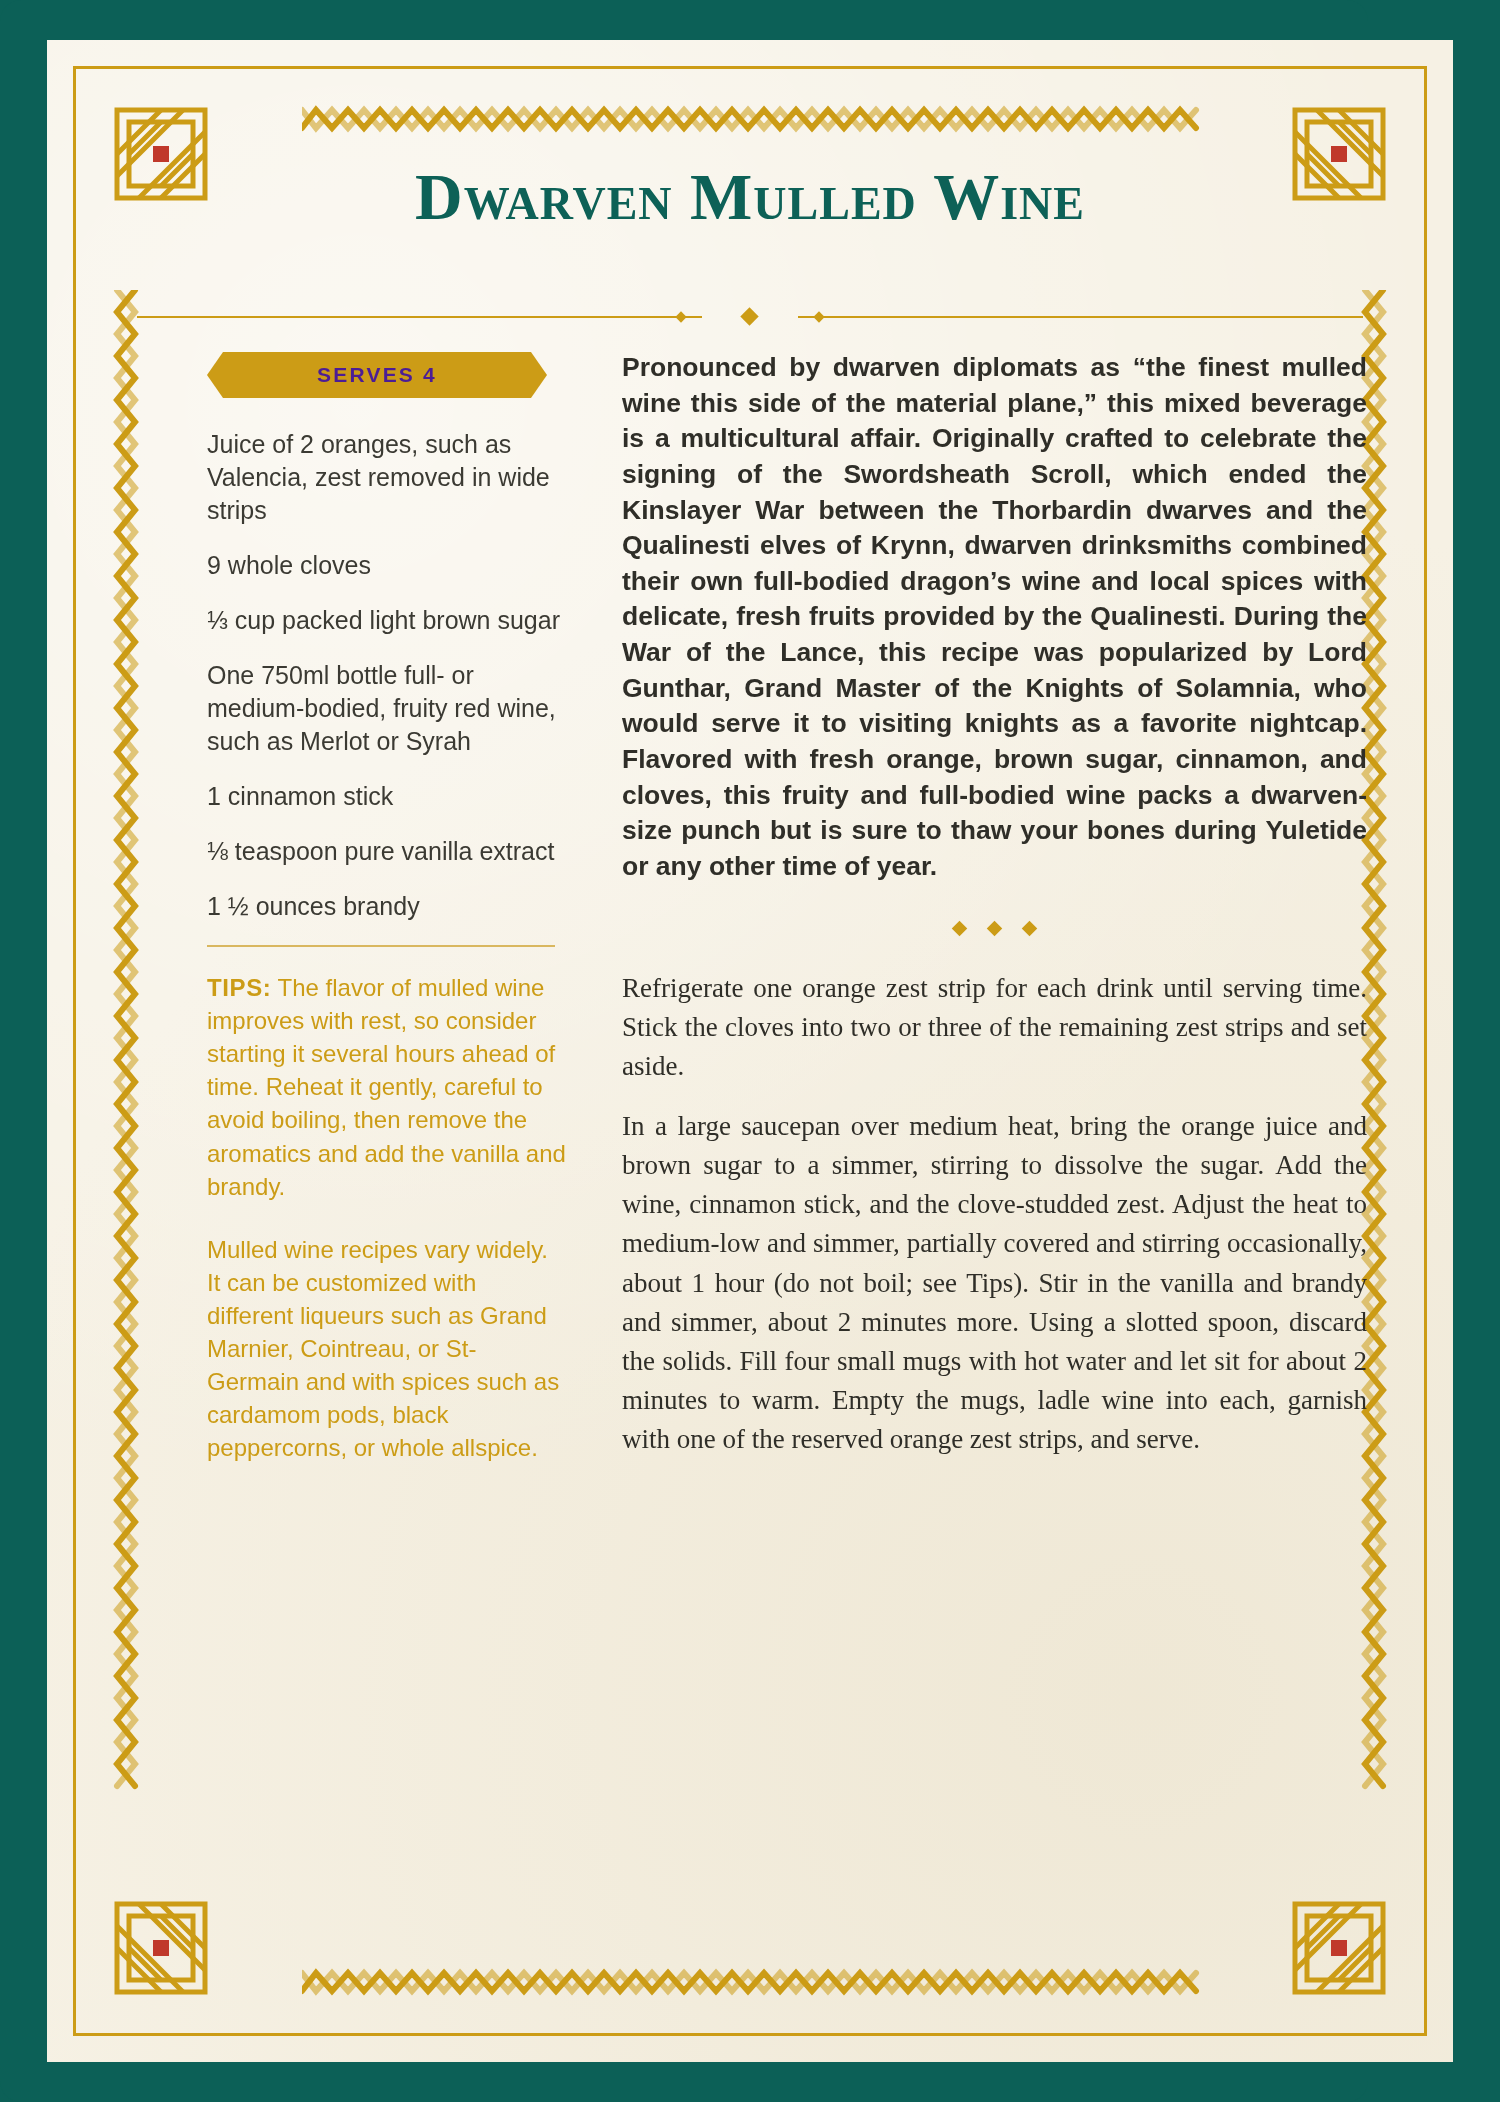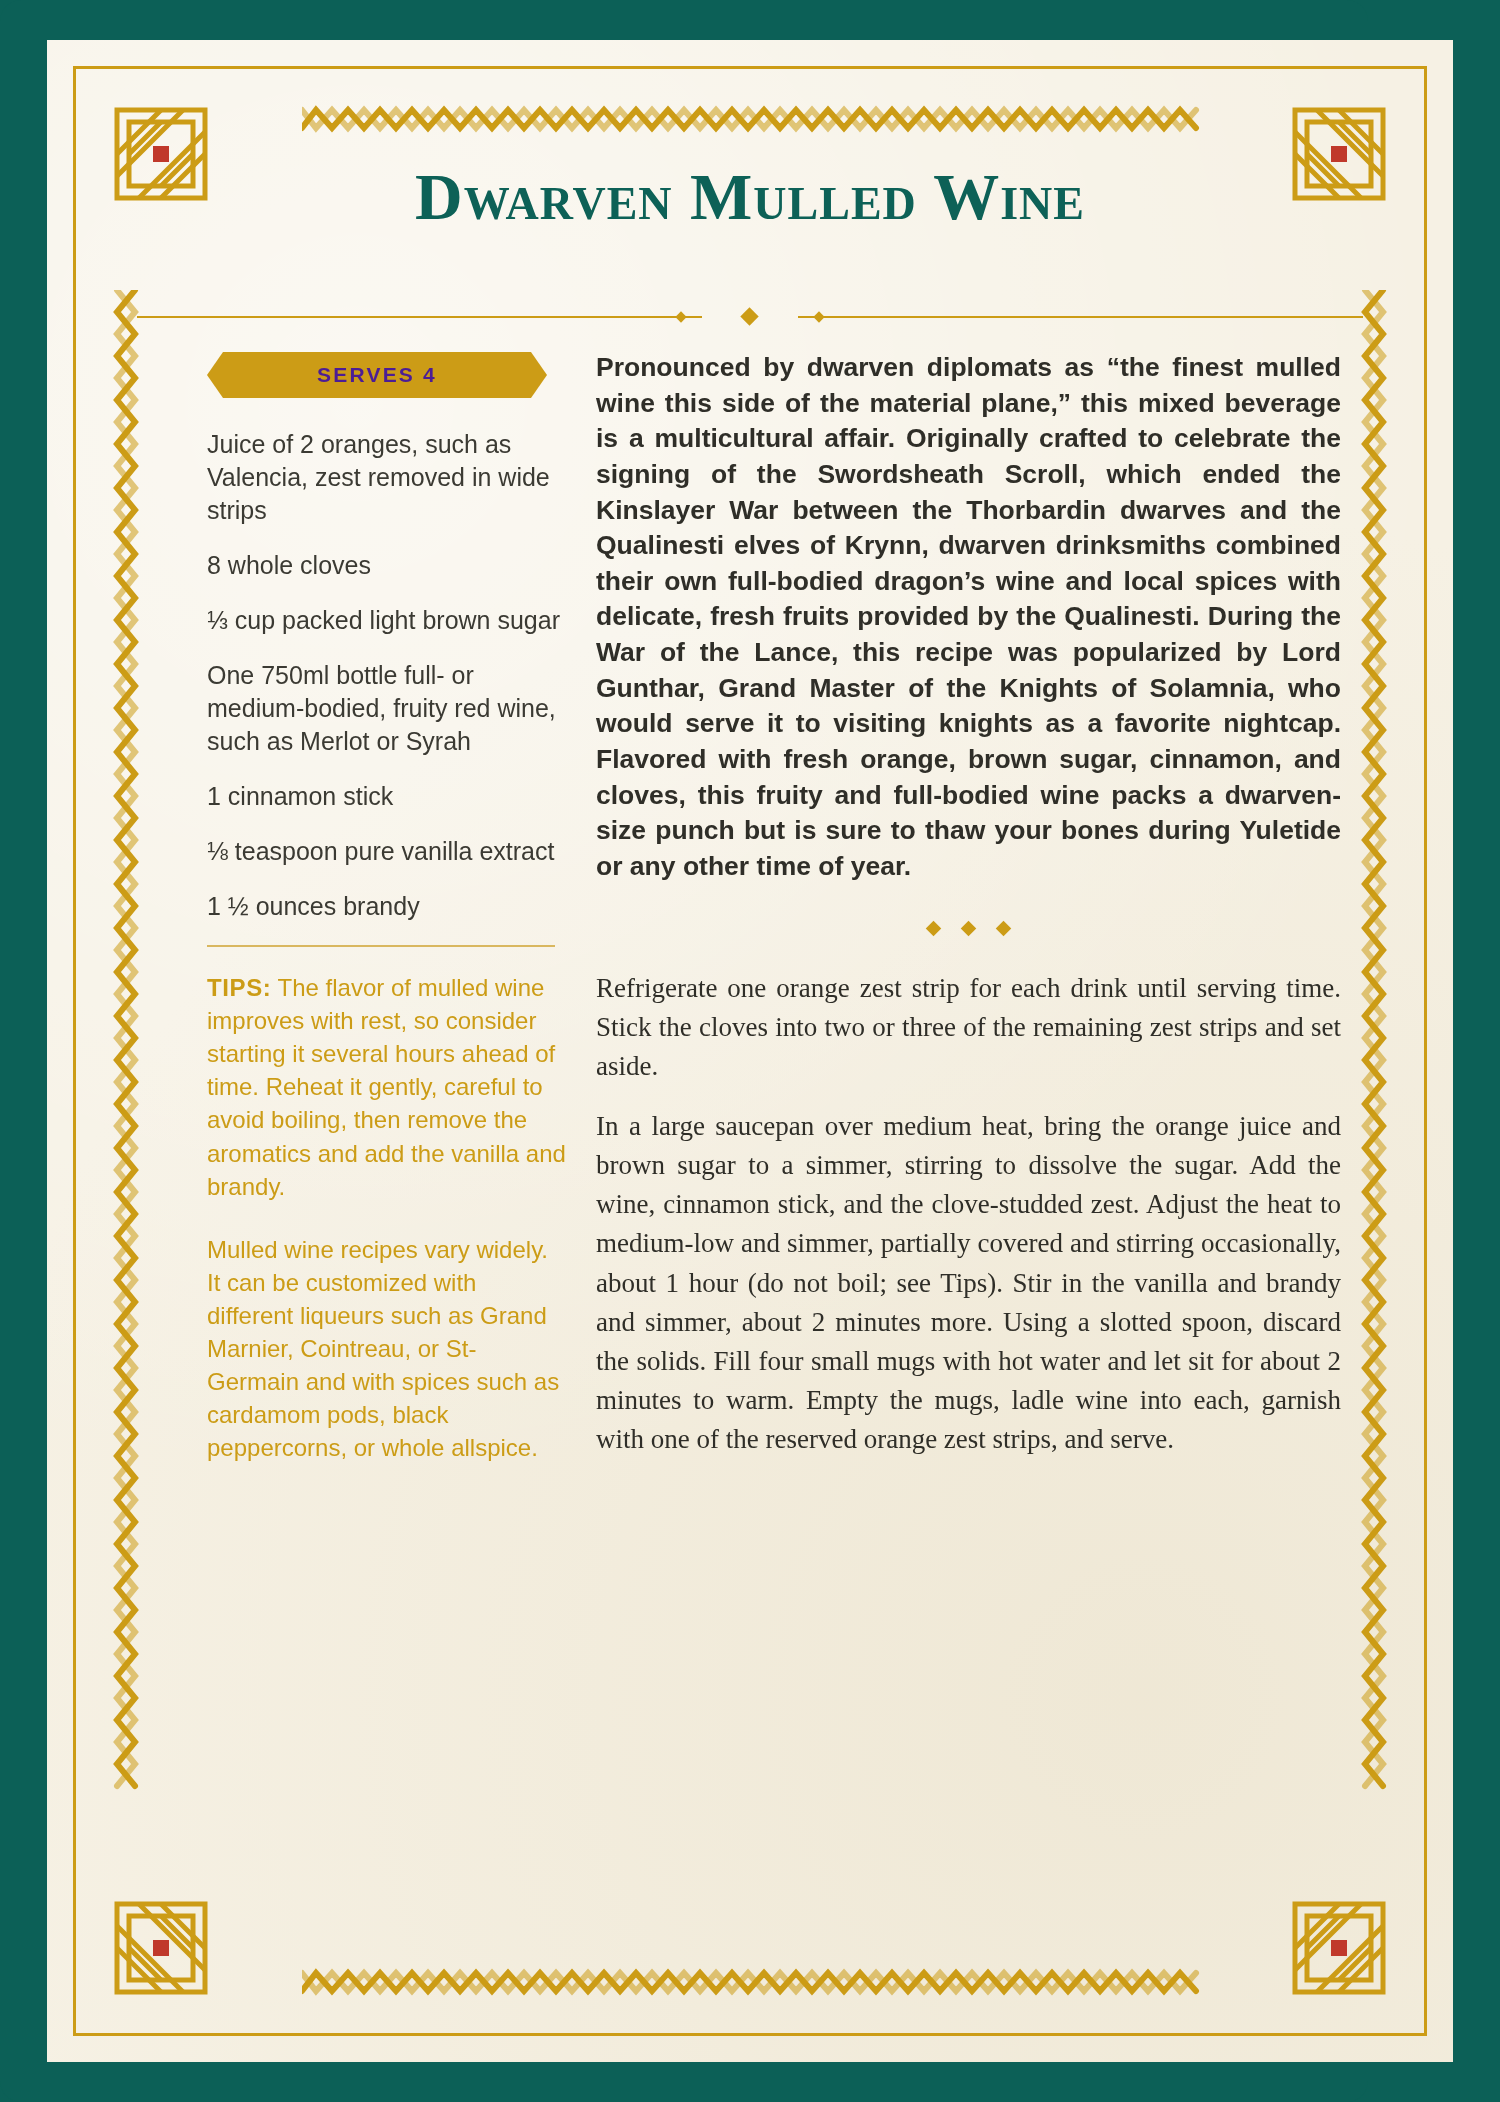--- a/index.html
+++ b/index.html
@@ -108,21 +108,21 @@
 
   
   .col-left {
     position: absolute;
     left: 160px;
     top: 312px;
     width: 360px;
   }
   .col-right {
     position: absolute;
-    left: 549px;
+    left: 575px;
     top: 310px;
     width: 745px;
   }
 
   
   .serves-badge {
     position: relative;
     width: 340px;
     height: 46px;
     background: #cc9c16;
@@ -310,21 +310,21 @@
       <div class="diamond small" style="left:678px;"></div>
       <div class="l right"></div>
     </div>
 
     <div class="col-left">
       <div class="serves-badge">
         <span>SERVES 4</span>
       </div>
 
       <div class="ingredient">Juice of 2 oranges, such as Valencia, zest removed in wide strips</div>
-      <div class="ingredient">8 whole cloves</div>
+      <div class="ingredient">9 whole cloves</div>
       <div class="ingredient">⅓ cup packed light brown sugar</div>
       <div class="ingredient">One 750ml bottle full- or medium-bodied, fruity red wine, such as Merlot or Syrah</div>
       <div class="ingredient">1 cinnamon stick</div>
       <div class="ingredient">⅛ teaspoon pure vanilla extract</div>
       <div class="ingredient">1 ½ ounces brandy</div>
 
       <div class="tips-divider"></div>
 
       <div class="tip-block">
         <b>TIPS:</b>

